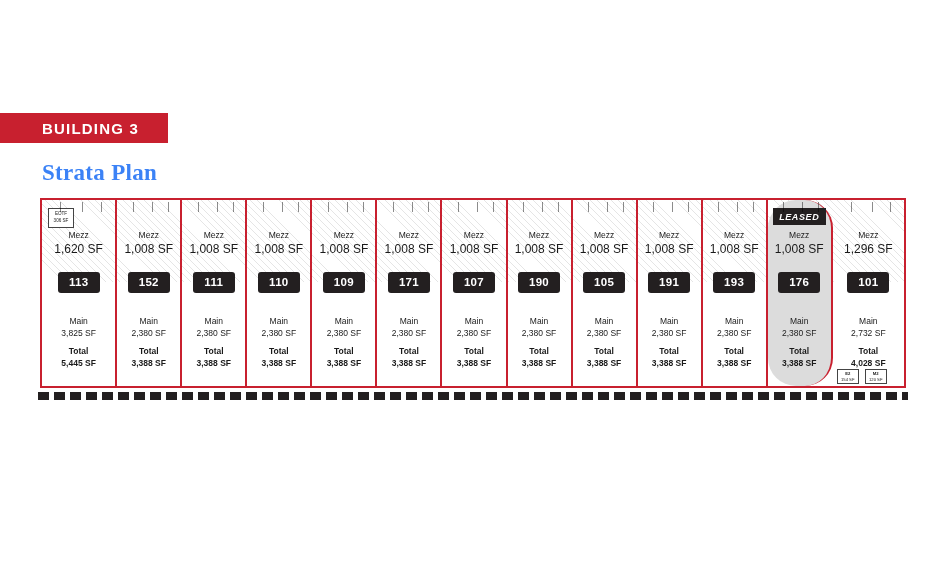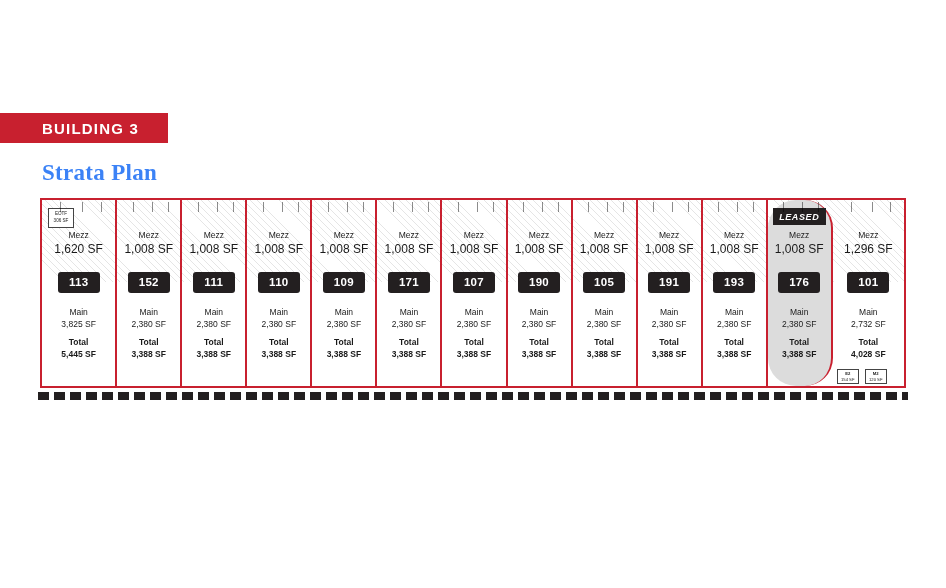--- a/index.html
+++ b/index.html
@@ -136,21 +136,21 @@
     font-weight: bold;
     font-size: 11.5px;
     border-radius: 3px;
     padding: 4px 0 5px 0;
     width: 42px;
     text-align: center;
     letter-spacing: 0.3px;
   }
 
   .main-block {
-    margin-top: 14px;
+    margin-top: 23px;
     text-align: center;
     line-height: 1.4;
   }
   .total-block {
     margin-top: 7px;
     text-align: center;
     font-weight: bold;
     line-height: 1.4;
   }
 

